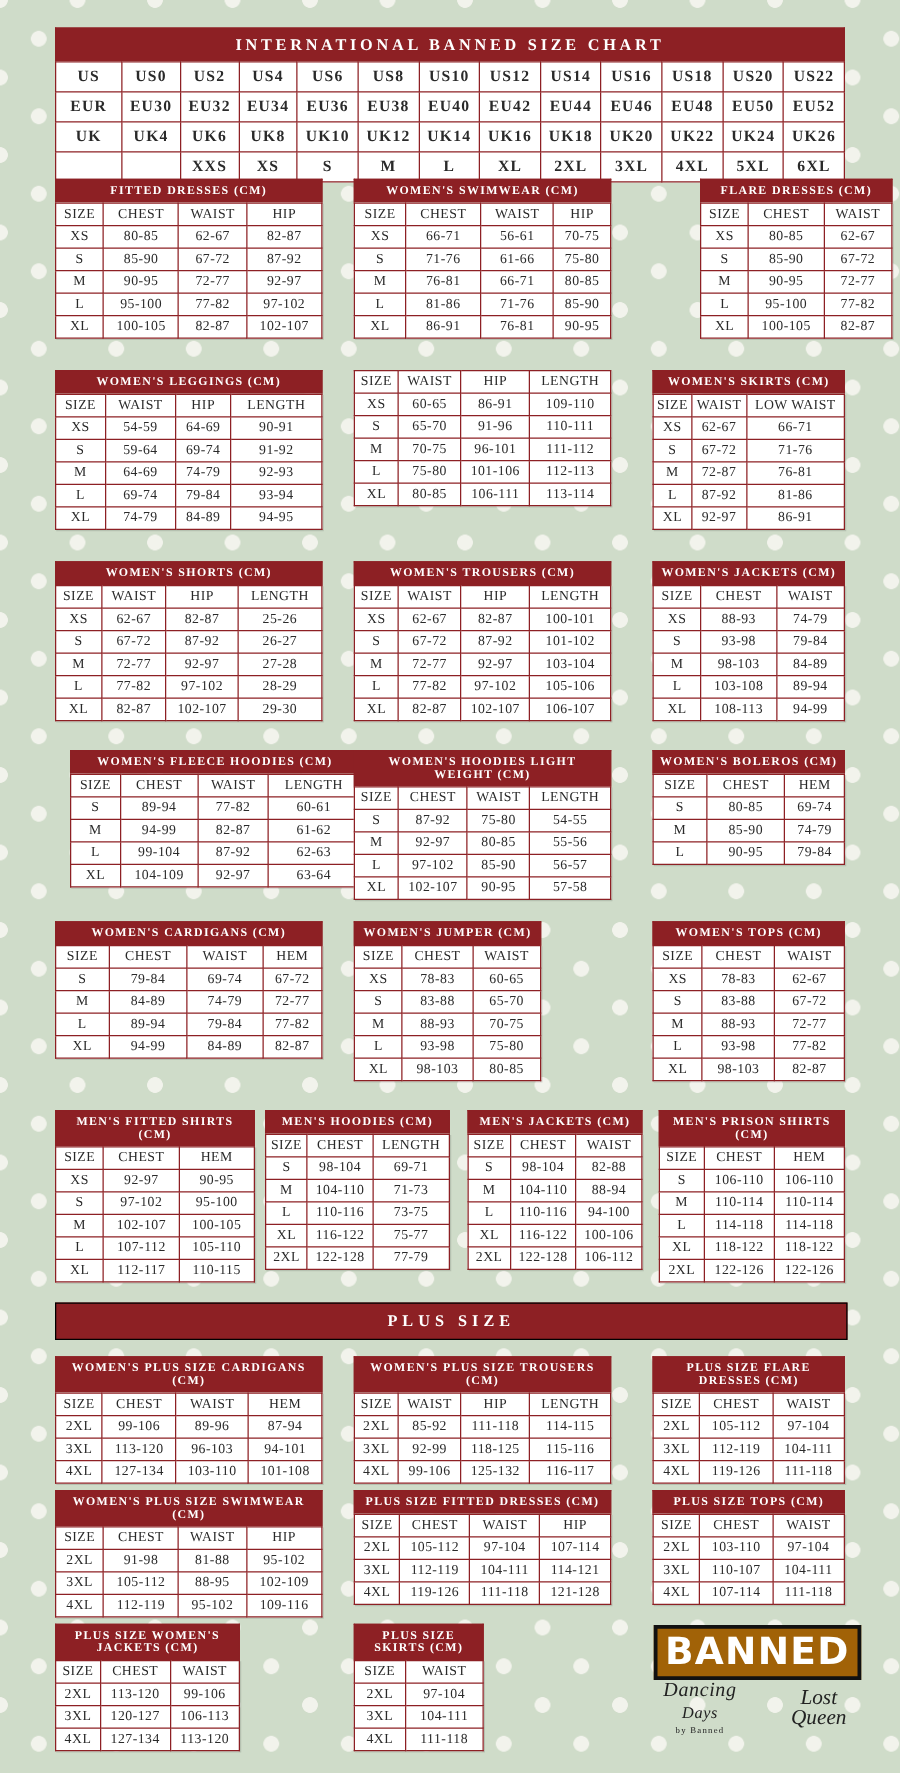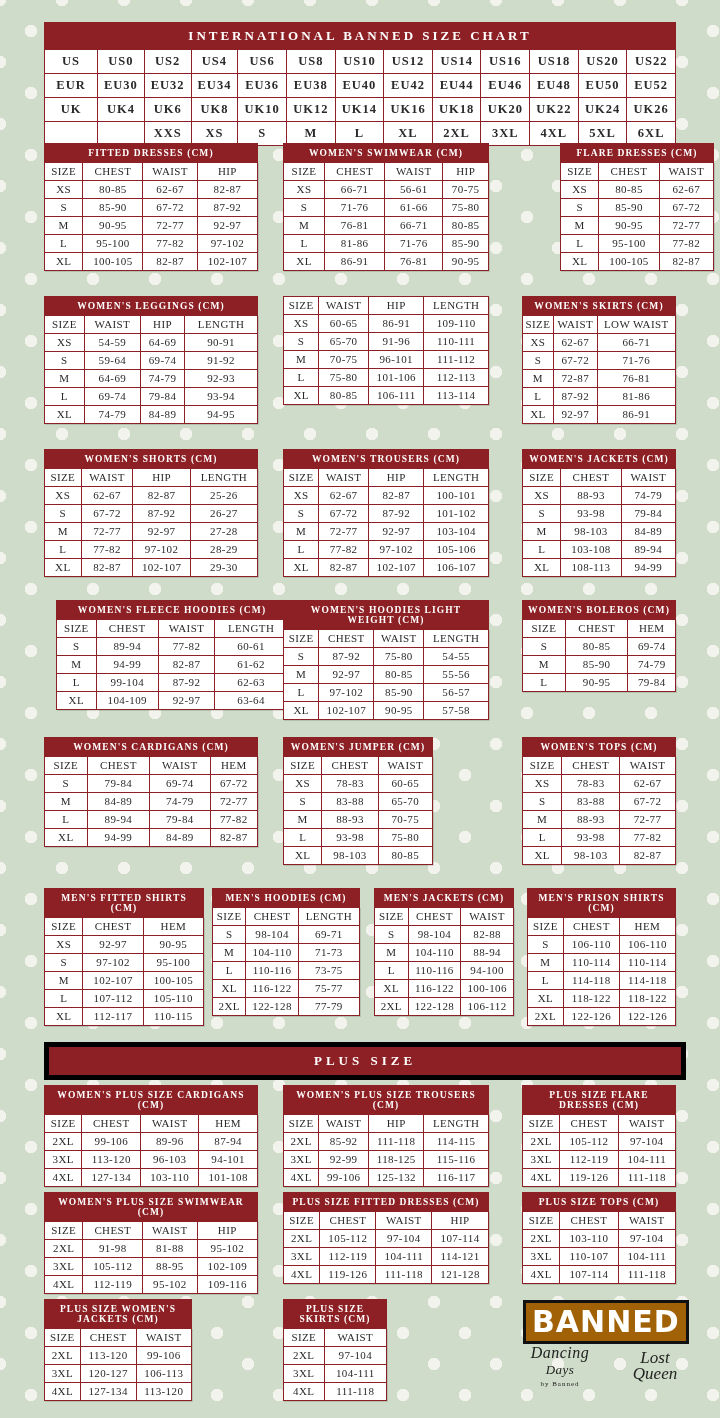--- a/index.html
+++ b/index.html
@@ -57,21 +57,21 @@
     font-size:9.5px;font-weight:bold;letter-spacing:1.1px;
     padding:4px 2px;border:1px solid #8d2024;border-bottom:none;
     font-family:"Liberation Serif", serif;
   }
 
   
   .plusbanner{
     position:absolute;left:44px;top:1042px;width:632px;
     background:#8d2024;color:#fff;text-align:center;
     font-size:13px;font-weight:bold;letter-spacing:4px;padding:6px 0;
-    border:5px solid #000000;
+    border:1px solid #000000;
   }
 
   
   .logos{position:absolute;left:505px;top:1300px;width:190px;height:110px;}
   .banned-logo{
     position:absolute;left:18px;top:0;font-family:"DejaVu Sans", sans-serif;
     font-weight:bold;font-size:30px;letter-spacing:1px;color:#111;
   }
   .banned-logo .box{
     display:inline-block;border:3px solid #111;padding:1px 6px 2px;

